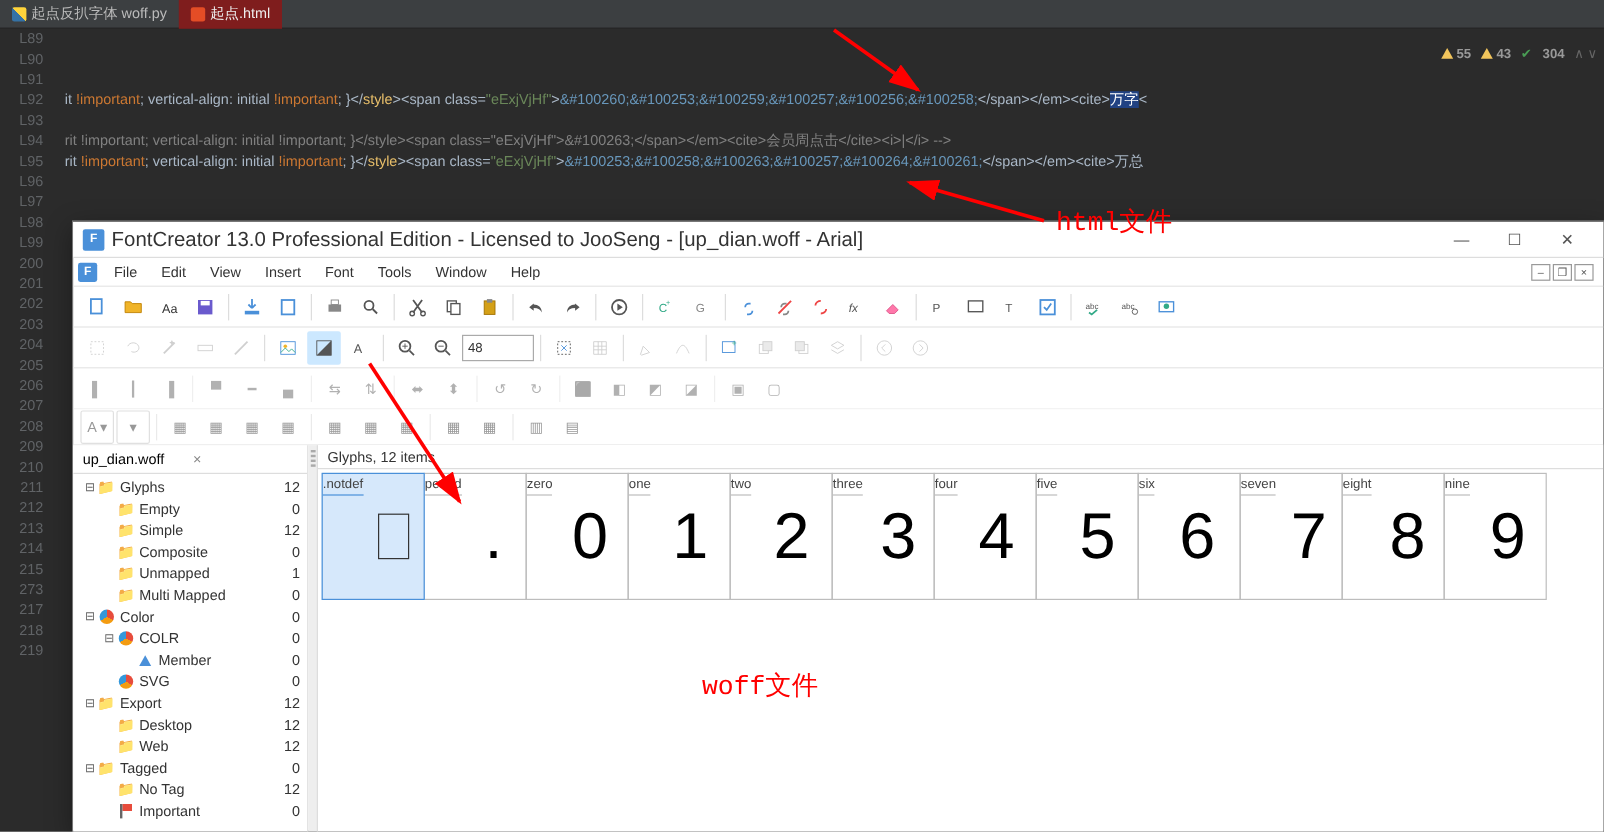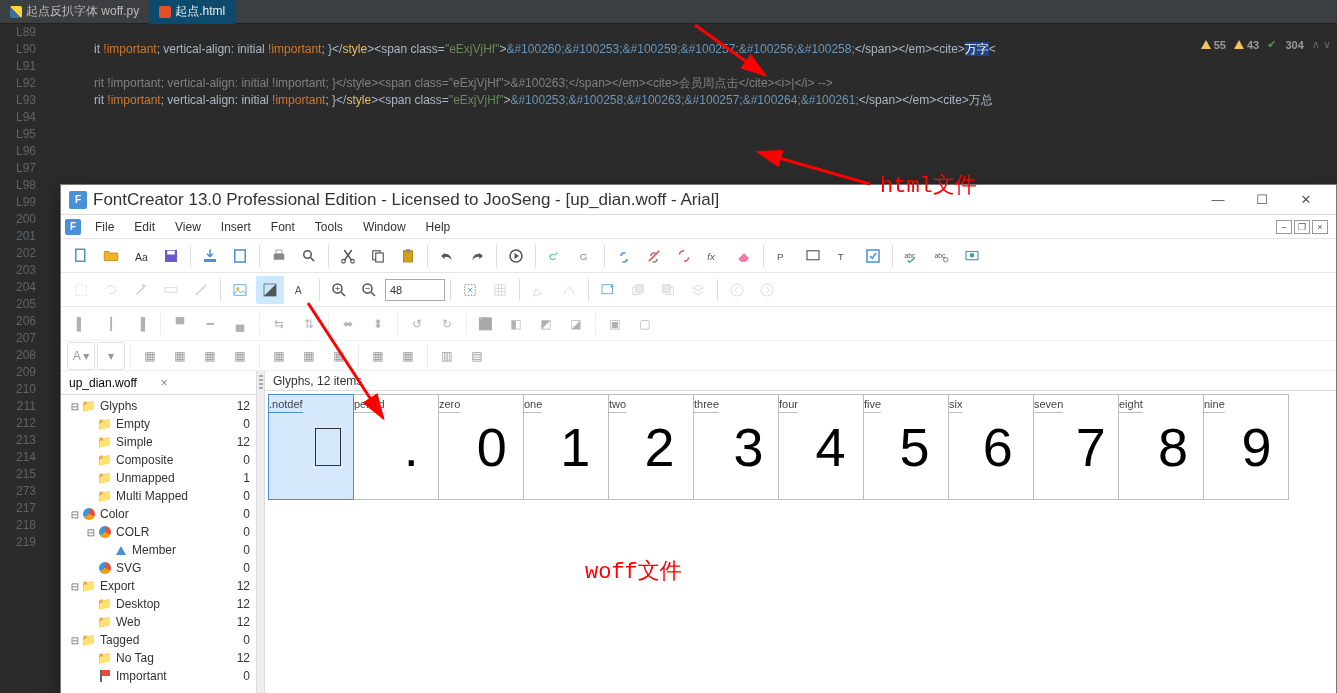--- a/index.html
+++ b/index.html
@@ -2,21 +2,21 @@
 <html><head>
 <meta charset="utf-8">
 <style>
 *{box-sizing:border-box;margin:0;padding:0;font-family:"Microsoft YaHei",sans-serif}
 body{width:1337px;height:693px;background:#2b2b2b;overflow:hidden;position:relative;font-size:12px}
 
 
 .editor{position:absolute;left:0;top:0;right:0;bottom:0;background:#2b2b2b}
 .tabs{height:24px;background:#3c3f41;display:flex;align-items:center;border-bottom:1px solid #222}
 .tab{height:24px;padding:0 10px;display:flex;align-items:center;color:#bbb;font-size:12px;gap:4px}
-.tab.active{background:#0c4a6e;color:#eee}
+.tab.active{background:#7f1d1d;color:#eee}
 .tab-ico{width:12px;height:12px;display:inline-block}
 .tab-ico.py{background:linear-gradient(45deg,#3572A5 50%,#FFD43B 50%);border-radius:2px}
 .tab-ico.html{background:#e44d26;border-radius:2px}
 .gutter{position:absolute;left:0;top:24px;width:44px;color:#606366;font-family:Consolas,monospace;font-size:12px;text-align:right;padding-right:8px;line-height:17px}
 .code{position:absolute;left:54px;top:24px;right:0;color:#a9b7c6;font-family:Consolas,monospace;font-size:12px;line-height:17px;white-space:pre}
 .hi-orange{color:#cc7832}
 .hi-green{color:#6a8759}
 .hi-yellow{color:#e8bf6a}
 .hi-num{color:#6897bb}
 .hi-comment{color:#808080}
@@ -129,21 +129,21 @@
       <div>211</div>
       <div>212</div>
       <div>213</div>
       <div>214</div>
       <div>215</div>
       <div>273</div>
       <div>217</div>
       <div>218</div>
       <div>219</div>
     </div>
-  <div class="code" style=" margin-left: 40px;">
+  <div class="code" style="padding-top: 34px;">
 <span><span>it </span><span class="hi-orange">!important</span><span>; vertical-align: initial </span><span class="hi-orange">!important</span><span>; }&lt;/</span><span class="hi-yellow">style</span><span>&gt;&lt;span class=</span><span class="hi-green">"eExjVjHf"</span><span>&gt;</span><span class="hi-num">&amp;#100260;&amp;#100253;&amp;#100259;&amp;#100257;&amp;#100256;&amp;#100258;</span><span>&lt;/span&gt;&lt;/em&gt;&lt;cite&gt;</span><span class="hi-hl">万字</span><span>&lt;</span></span>
 
 <span class="hi-comment"><span>rit </span><span>!important</span><span>; vertical-align: initial </span><span>!important</span><span>; }&lt;/style&gt;&lt;span class=</span><span>"eExjVjHf"</span><span>&gt;</span><span>&amp;#100263;</span><span>&lt;/span&gt;&lt;/em&gt;&lt;cite&gt;会员周点击&lt;/cite&gt;&lt;i&gt;|&lt;/i&gt; --&gt;</span></span>
 <span><span>rit </span><span class="hi-orange">!important</span><span>; vertical-align: initial </span><span class="hi-orange">!important</span><span>; }&lt;/</span><span class="hi-yellow">style</span><span>&gt;&lt;span class=</span><span class="hi-green">"eExjVjHf"</span><span>&gt;</span><span class="hi-num">&amp;#100253;&amp;#100258;&amp;#100263;&amp;#100257;&amp;#100264;&amp;#100261;</span><span>&lt;/span&gt;&lt;/em&gt;&lt;cite&gt;万总</span></span>
   </div>
 </div>
 
 <svg class="arrow" style="left:690px;top:20px;width:90px;height:70px">
     <defs>
       <marker id="ah1" markerWidth="10" markerHeight="10" refX="8" refY="3" orient="auto">

